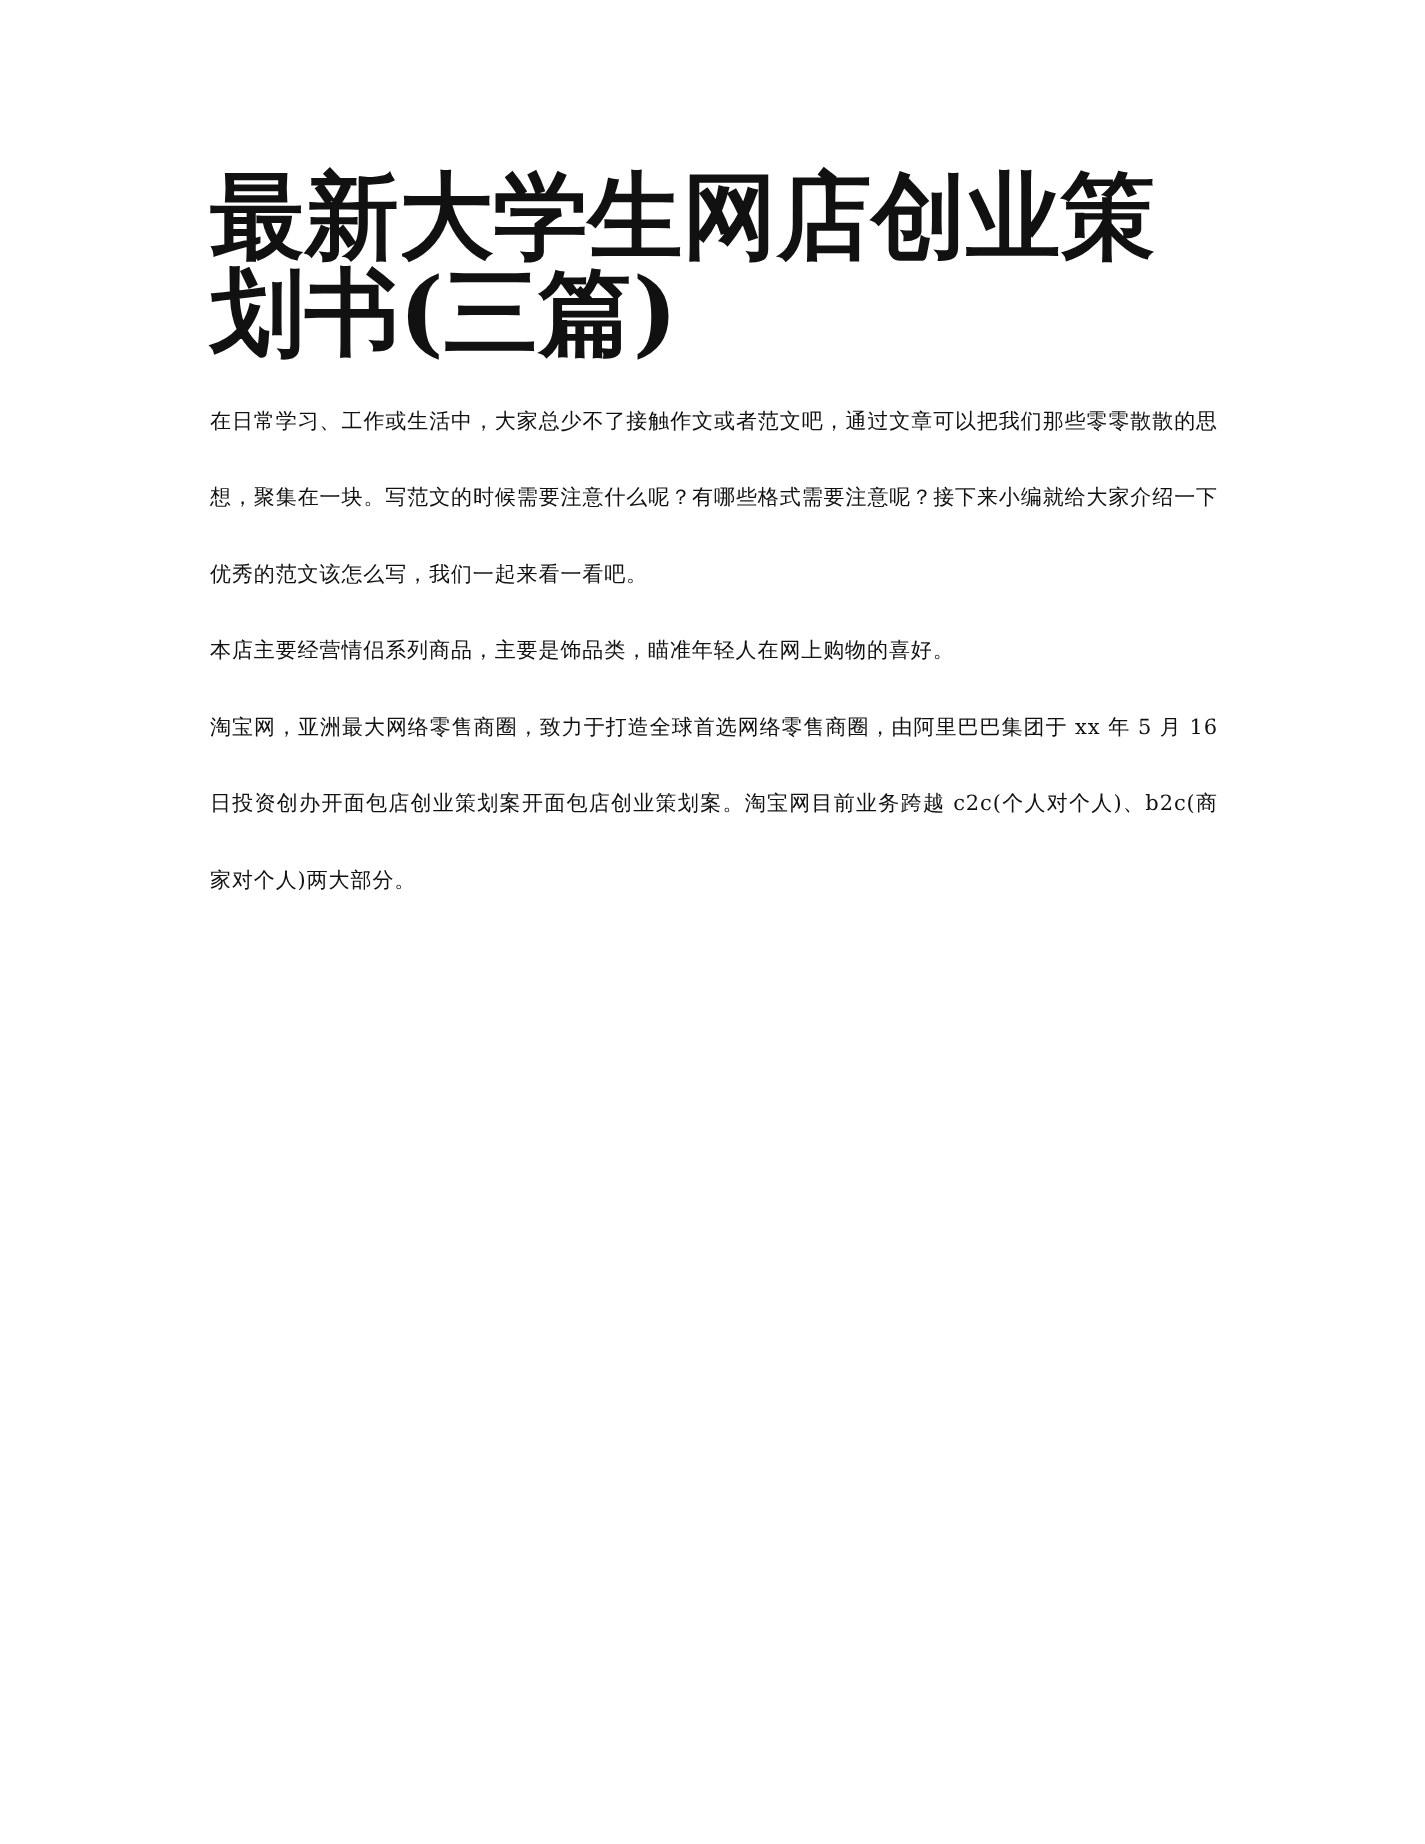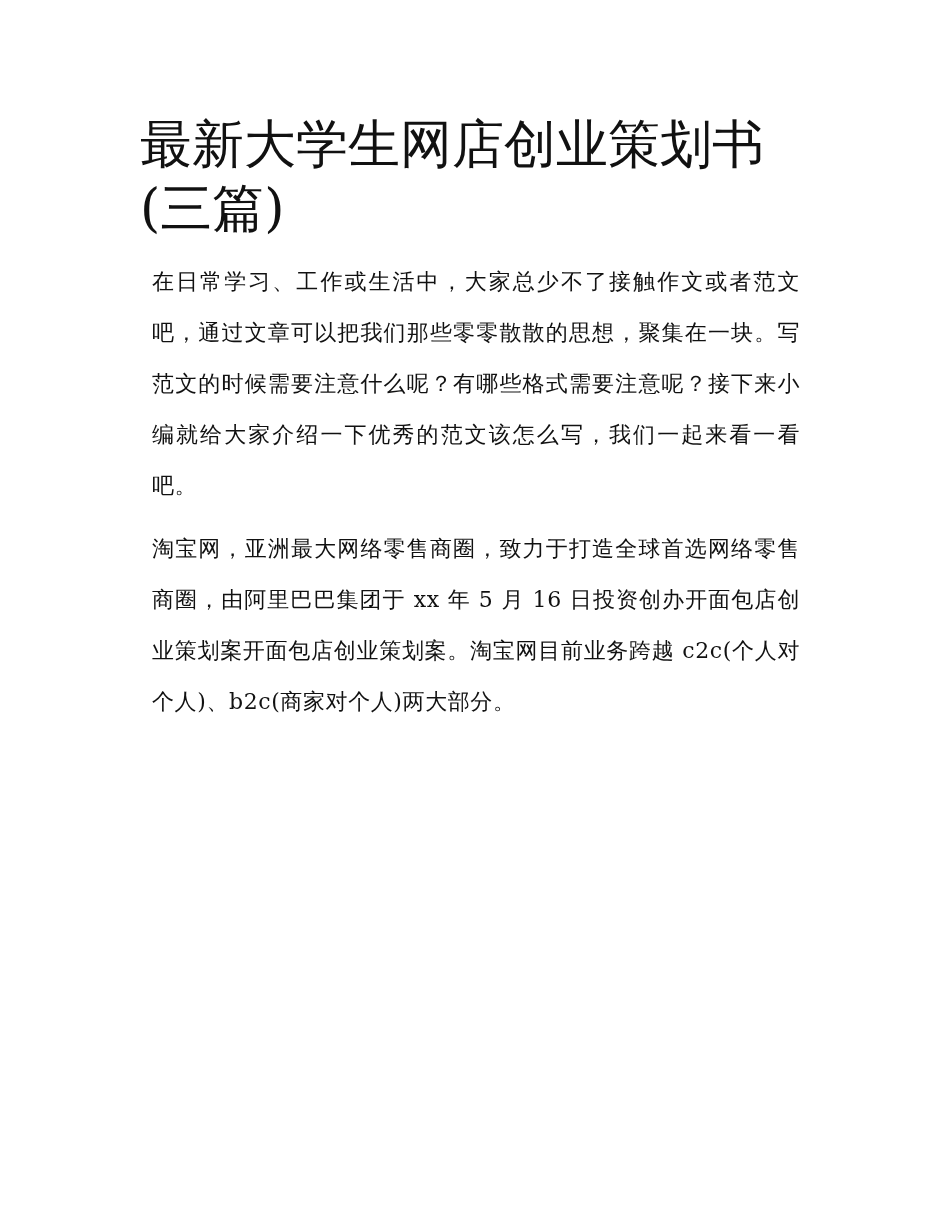--- a/index.html
+++ b/index.html
@@ -1,24 +1,25 @@
 <!DOCTYPE html>
 <html><head>
 <meta charset="utf-8">
 <style>
   html, body { margin: 0; padding: 0; background: #ffffff; }
   body { width: 950px; height: 1229px; position: relative; overflow: hidden;
          font-family: "DejaVu Serif", "Liberation Serif", serif; color: #111; }
   .page { position: absolute; left: 140px; top: 112px; width: 672px; }
-  .title { font-size: 52px; line-height: 64px; margin: 0 0 16px 0; font-weight: normal;
+  .title { font-size: 63px; line-height: 64px; margin: 0 0 16px 0; font-weight: bold;
            letter-spacing: 0px; }
-  .para { font-size: 22px; line-height: 51px; margin: 12px; letter-spacing: 0.6px;
+  .para { font-size: 14px; line-height: 51px; margin: 0; letter-spacing: 0.6px;
           text-align: justify; }
   .subhead { font-size: 22px; line-height: 51px; margin: 0; letter-spacing: 0.4px; }
 </style>
 </head>
 <body>
 
 <div class="page">
   <h1 class="title">最新大学生网店创业策划书(三篇)</h1>
   <p class="para">在日常学习、工作或生活中，大家总少不了接触作文或者范文吧，通过文章可以把我们那些零零散散的思想，聚集在一块。写范文的时候需要注意什么呢？有哪些格式需要注意呢？接下来小编就给大家介绍一下优秀的范文该怎么写，我们一起来看一看吧。</p>
+  <p class="para">本店主要经营情侣系列商品，主要是饰品类，瞄准年轻人在网上购物的喜好。</p>
   <p class="para">淘宝网，亚洲最大网络零售商圈，致力于打造全球首选网络零售商圈，由阿里巴巴集团于 xx 年 5 月 16 日投资创办开面包店创业策划案开面包店创业策划案。淘宝网目前业务跨越 c2c(个人对个人)、b2c(商家对个人)两大部分。</p>
 </div>
 
 </body></html>

